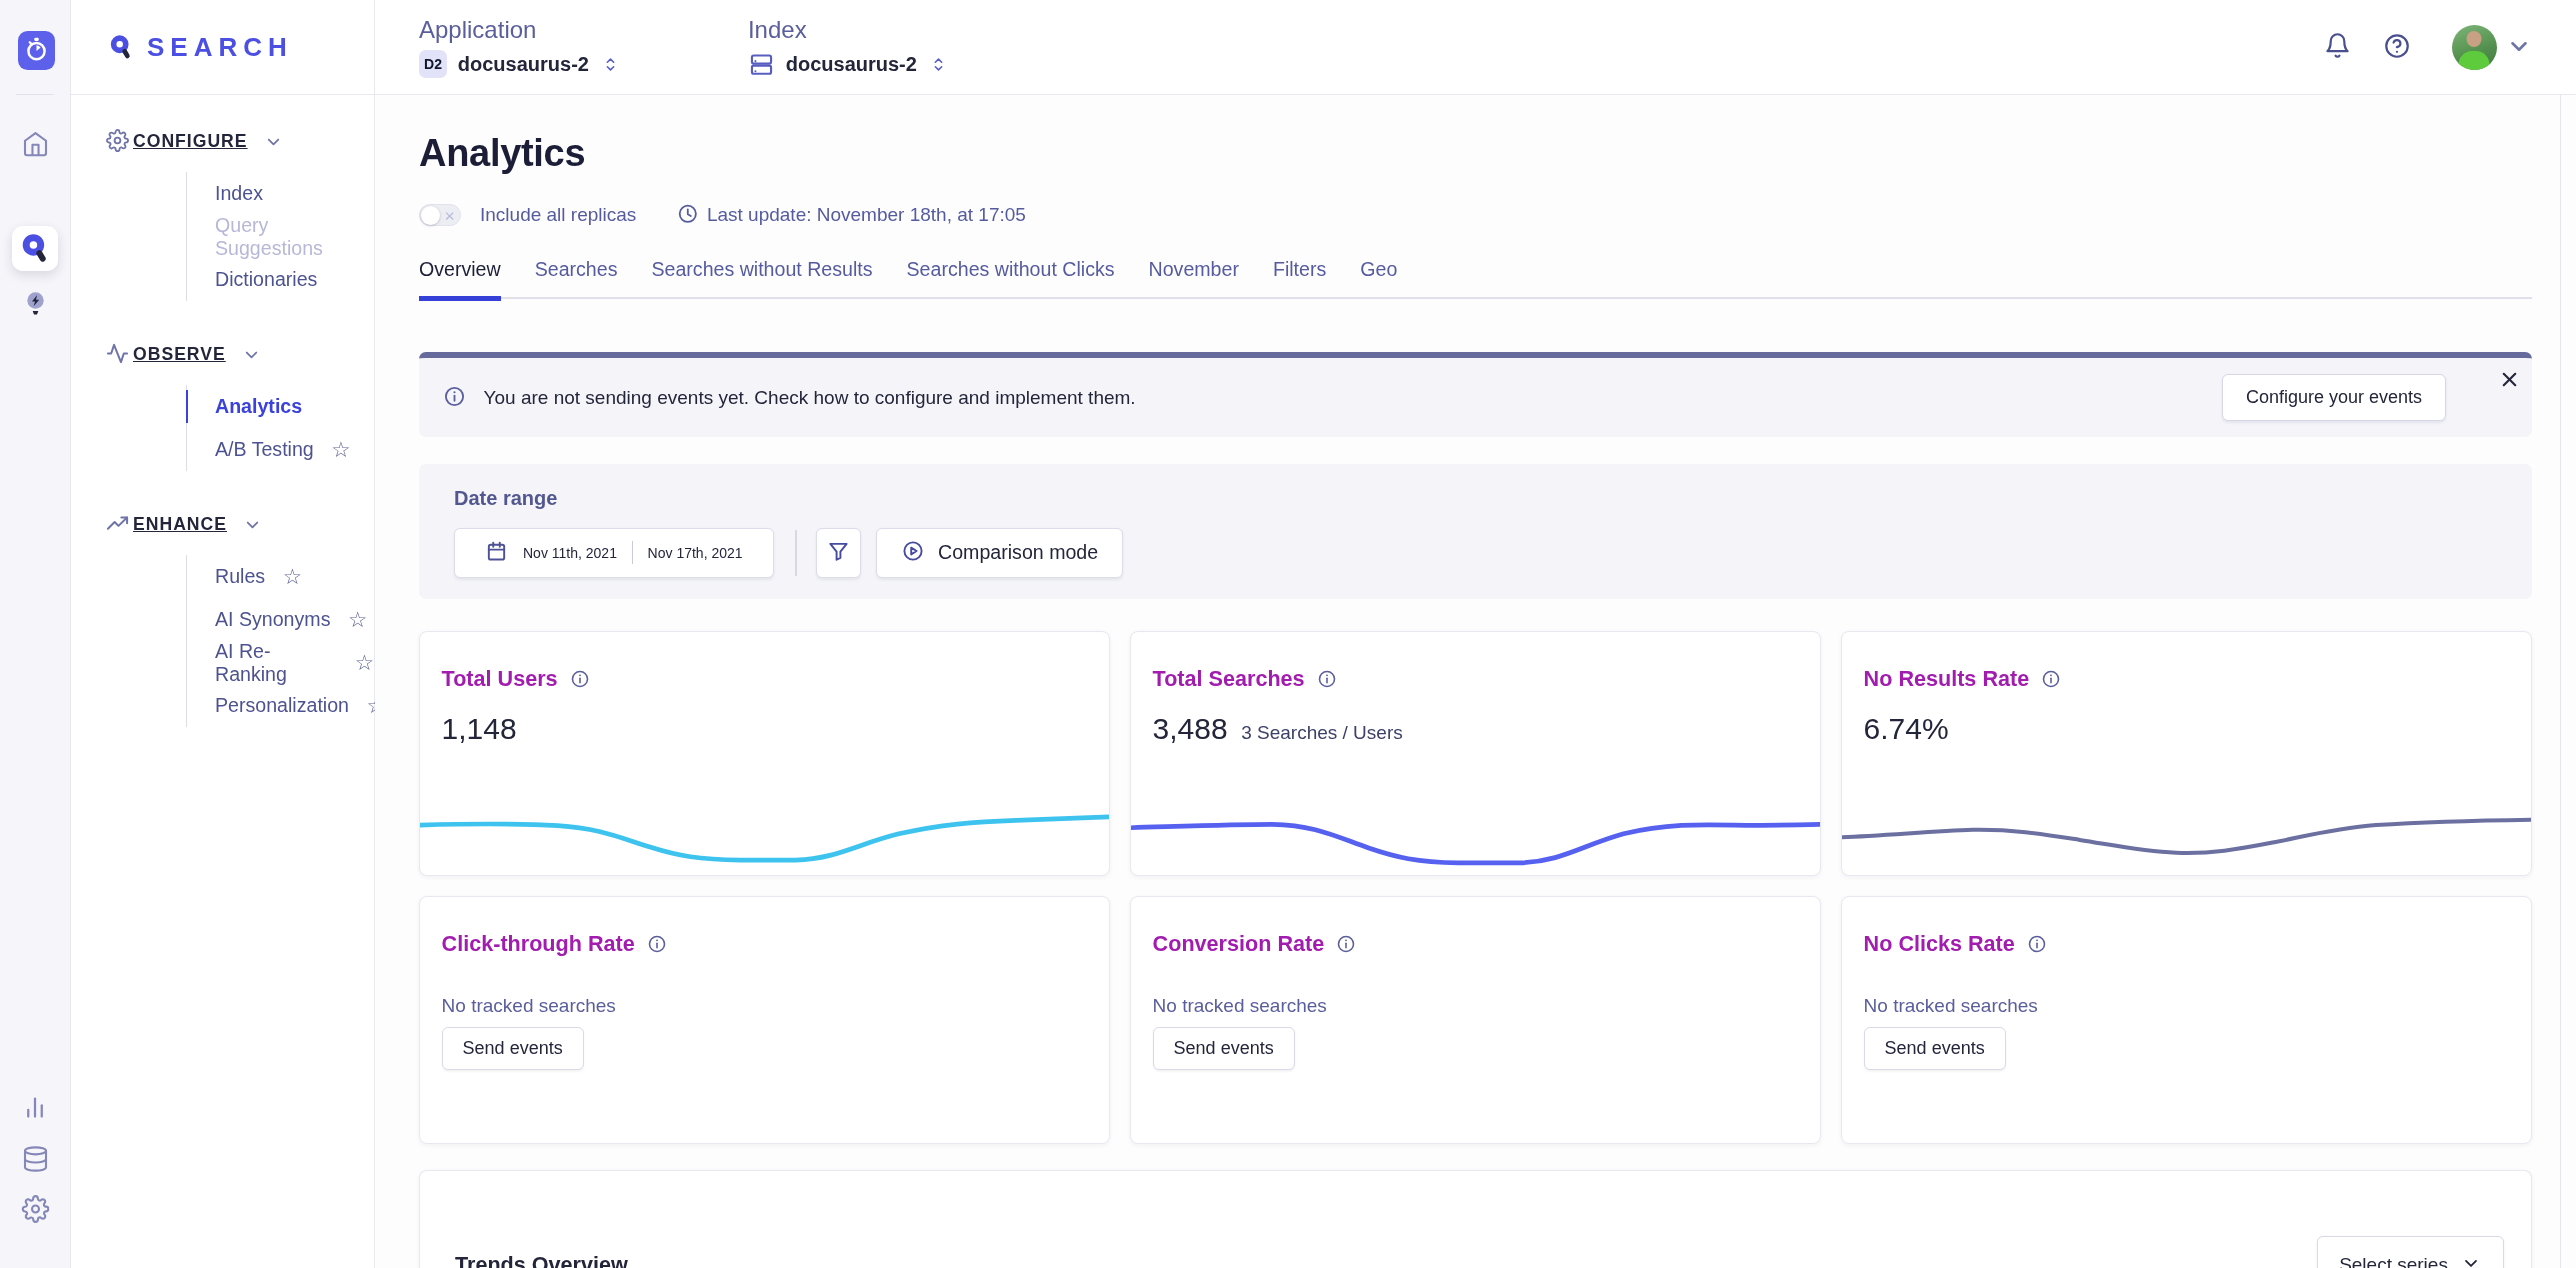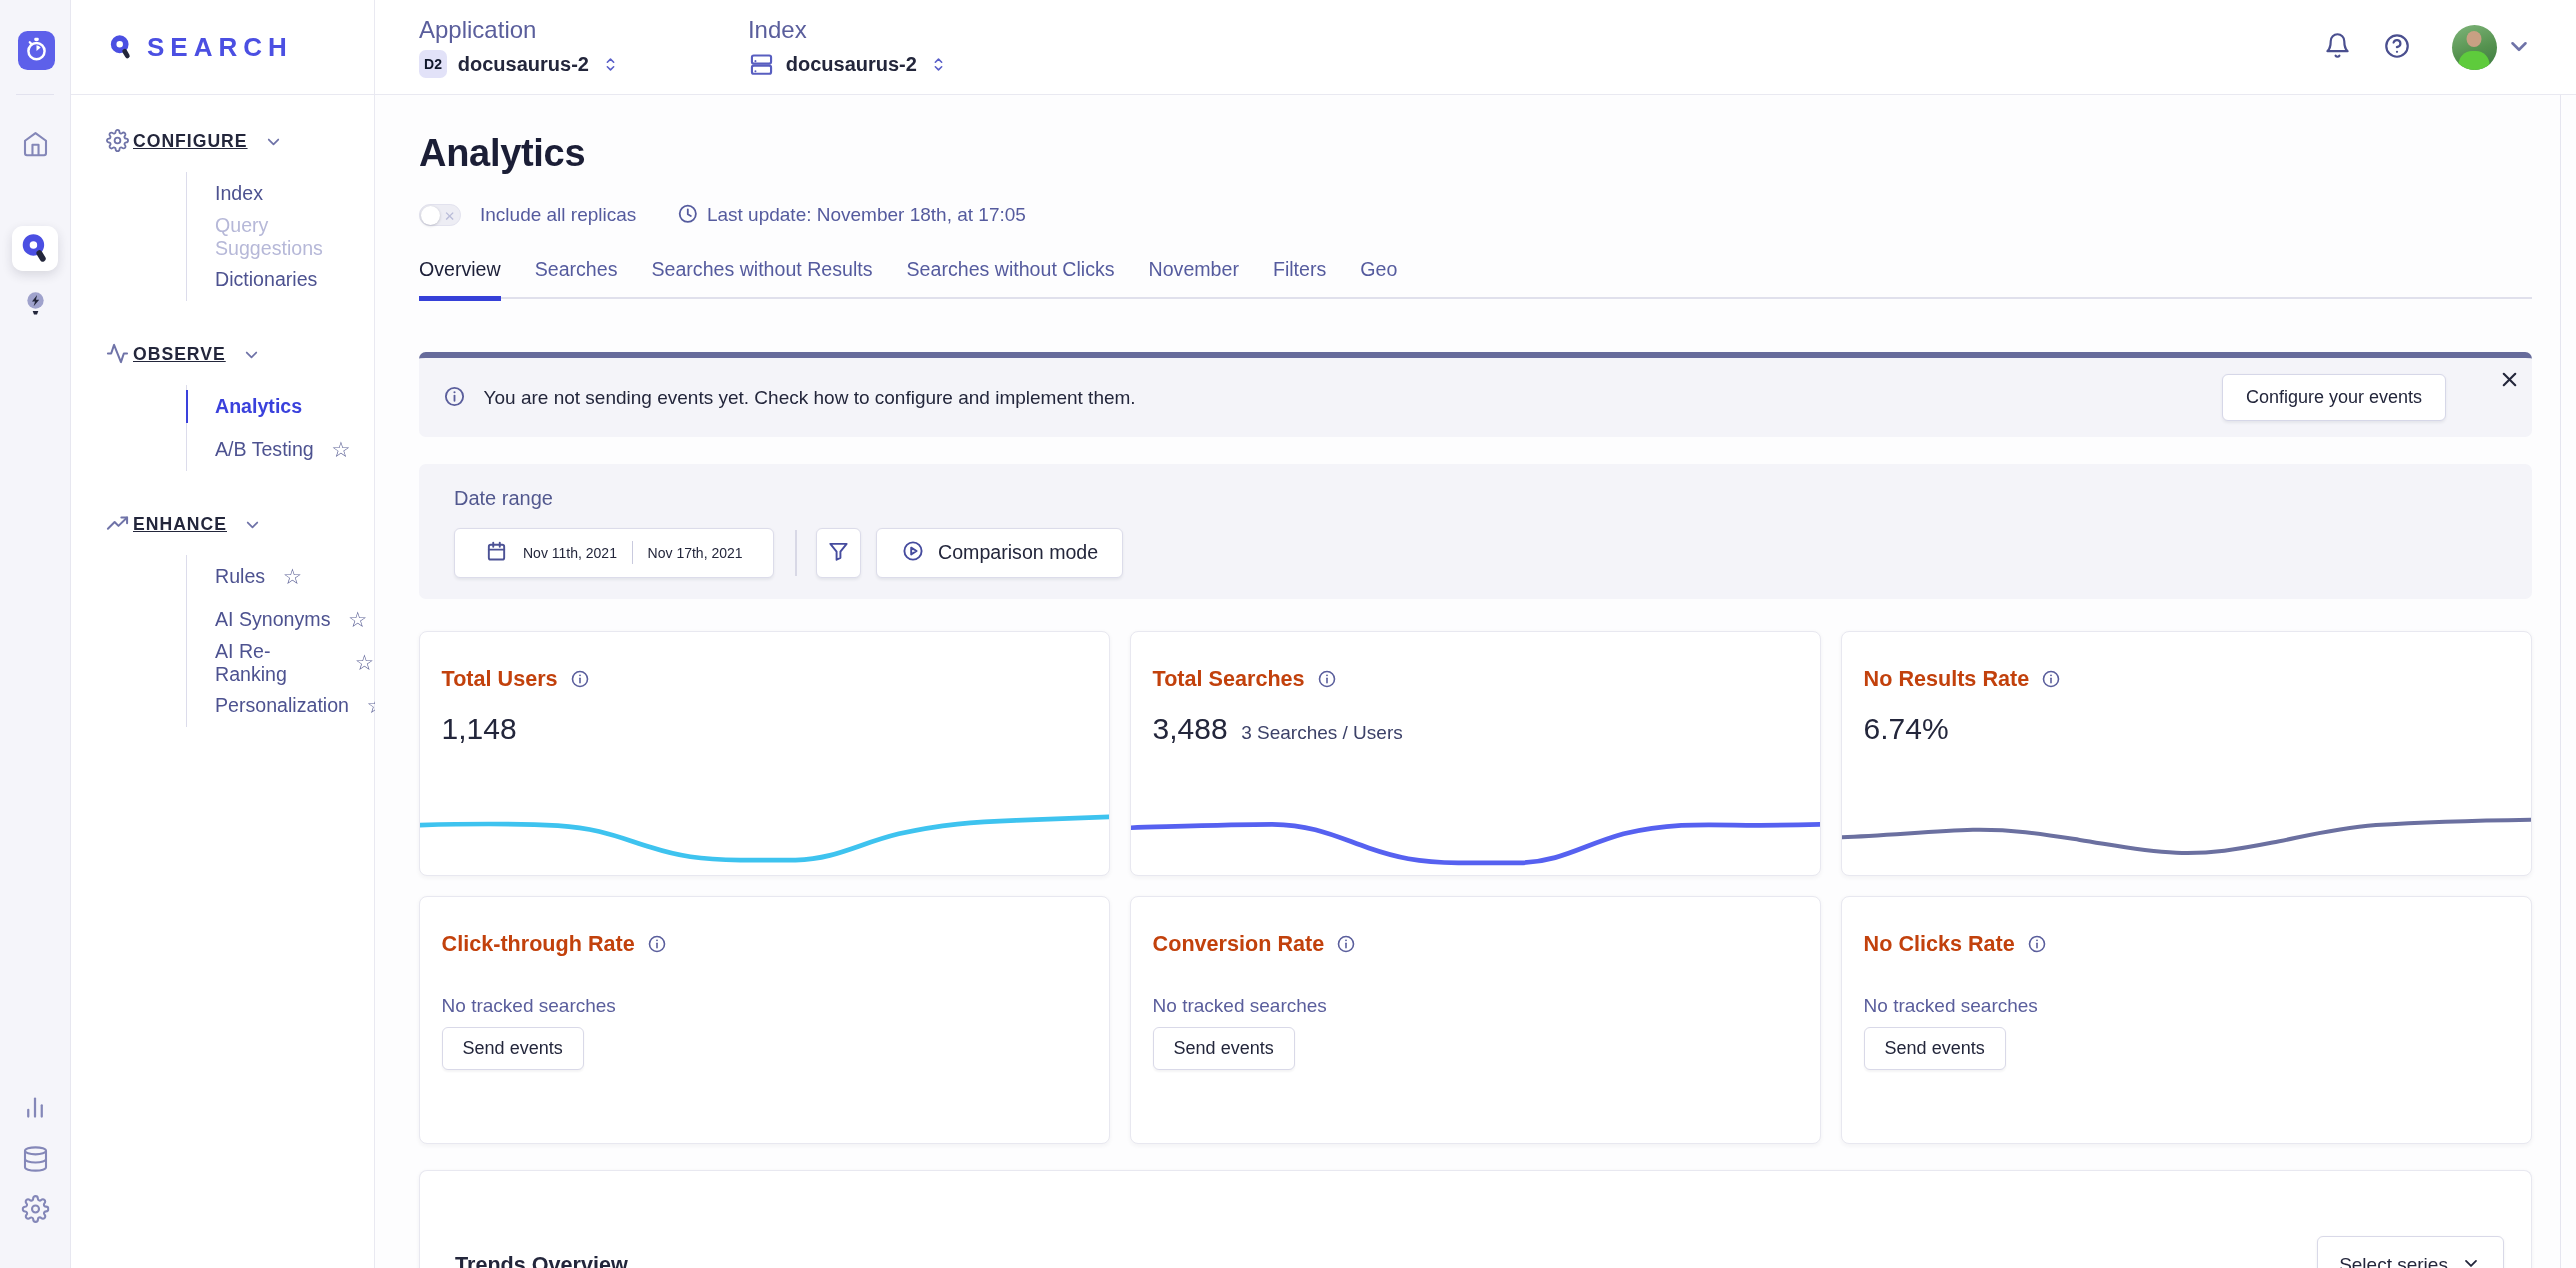--- a/index.html
+++ b/index.html
@@ -135,21 +135,21 @@
     background: #fff; border: 0.7px solid #d6d7e8; border-radius: 6px;
     height: 47px; padding: 0 23px; font-size: 18px; color: #23263b; cursor: pointer;
     box-shadow: 0 1.4px 2.7px rgba(35,38,59,.07); font-family: inherit;
   }
   .banner-close { position: absolute; top: 9.5px; right: 10.8px; }
 
   .panel {
     margin-top: 27px; background: #f4f4f9; border-radius: 6.8px; height: 135px;
     padding: 23px 0 0 35px;
   }
-  .panel-label { font-size: 20px; color: #52588f; }
+  .panel-label { font-size: 20px; color: #52588f; font-weight: bold; }
   .panel-row { display: flex; align-items: center; margin-top: 17.6px; }
   .ctrl-btn {
     display: flex; align-items: center; background: #fff; border: 0.7px solid #dcdcea;
     border-radius: 6px; height: 50px; cursor: pointer;
     box-shadow: 0 1.4px 2.7px rgba(35,38,59,.07); font-family: inherit;
   }
   .date-btn { padding: 0 30px; }
   .date-btn .d-txt { font-size: 14px; color: #23263b; margin-left: 15px; }
   .date-sep { width: 0.7px; height: 23px; background: #c9cade; margin: 0 15px; }
   .v-sep { width: 1.4px; height: 46px; background: #d8d8e6; margin: 0 19px 0 21.6px; }
@@ -157,21 +157,21 @@
   .comp-btn { margin-left: 15px; padding: 0 24px; }
   .comp-btn .c-txt { font-size: 19.6px; color: #23263b; margin-left: 13.5px; }
 
   .cards-row { display: flex; gap: 20px; margin-top: 32px; }
   .card {
     position: relative; flex: 1; background: #fff; border: 0.7px solid #e8e8f0;
     border-radius: 8px; box-shadow: 0 1.4px 4px rgba(35,38,59,.05); overflow: hidden;
   }
   .stat-card { height: 245px; padding: 34px 27px 0 21.6px; }
   .card-title-row { display: flex; align-items: center; }
-  .card-title { font-size: 21.6px; font-weight: 700; color: #c2410c; }
+  .card-title { font-size: 21.6px; font-weight: 700; color: #a21caf; }
   .card-title-row .info { margin-left: 12px; display: flex; }
   .stat-value-row { display: flex; align-items: baseline; margin-top: 20px; }
   .stat-value { font-size: 30px; color: #23263b; }
   .stat-sub { margin-left: 13.5px; font-size: 19px; color: #3c4168; }
   .spark { position: absolute; left: 0; right: 0; bottom: 0; height: 81px; }
   .spark svg { width: 100%; height: 100%; display: block; }
 
   .tracked-card { height: 248px; padding: 34px 27px 0 21.6px; }
   .empty-text { margin-top: 38px; font-size: 19px; color: #5a5e9c; }
   .send-btn {

